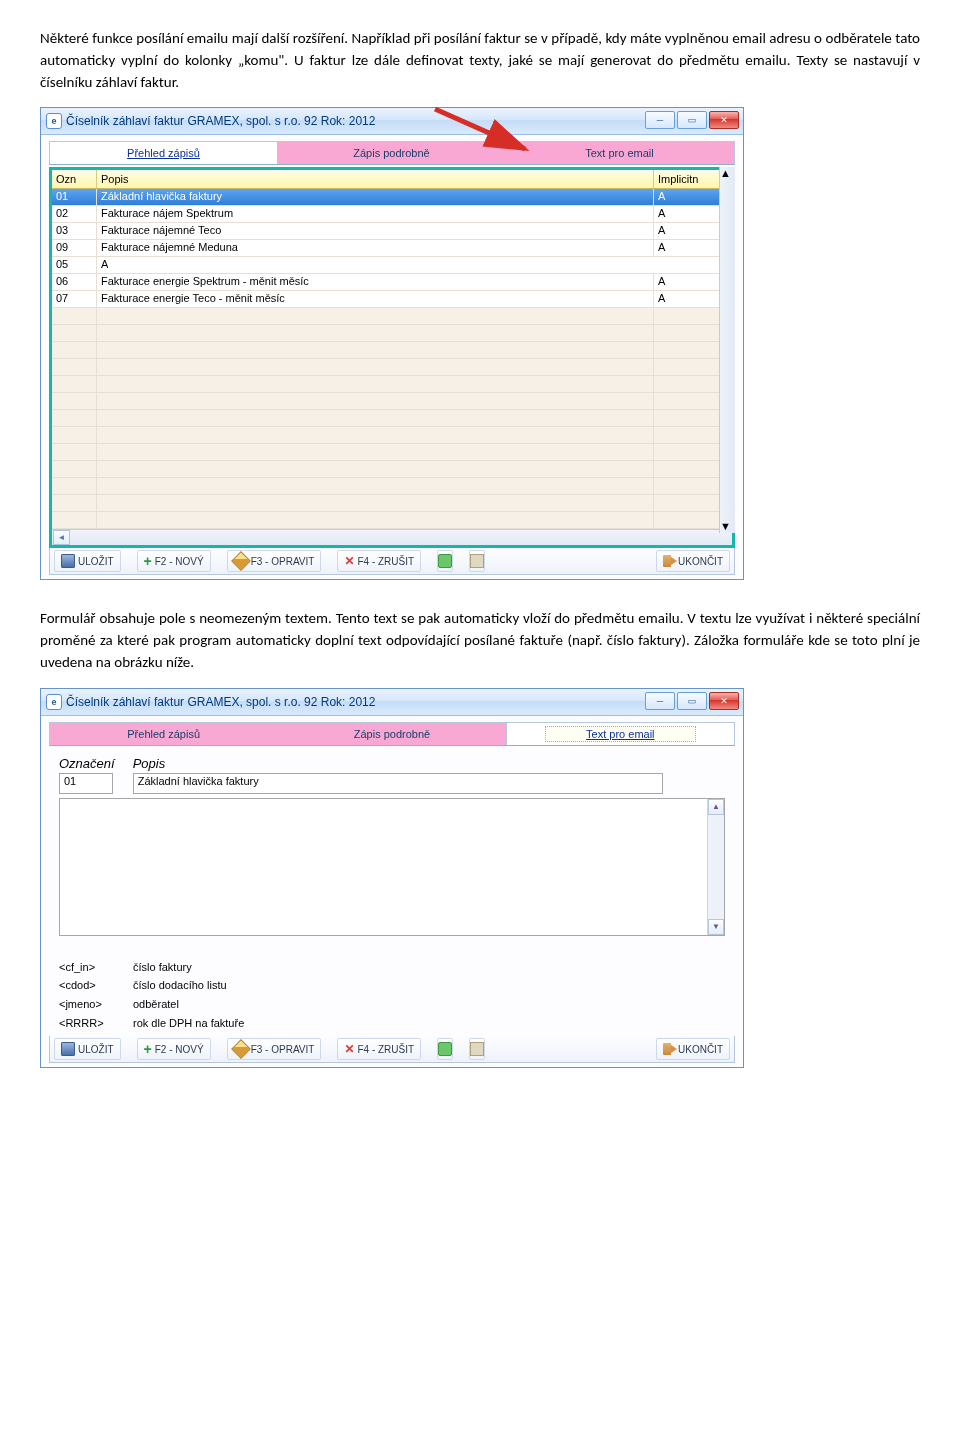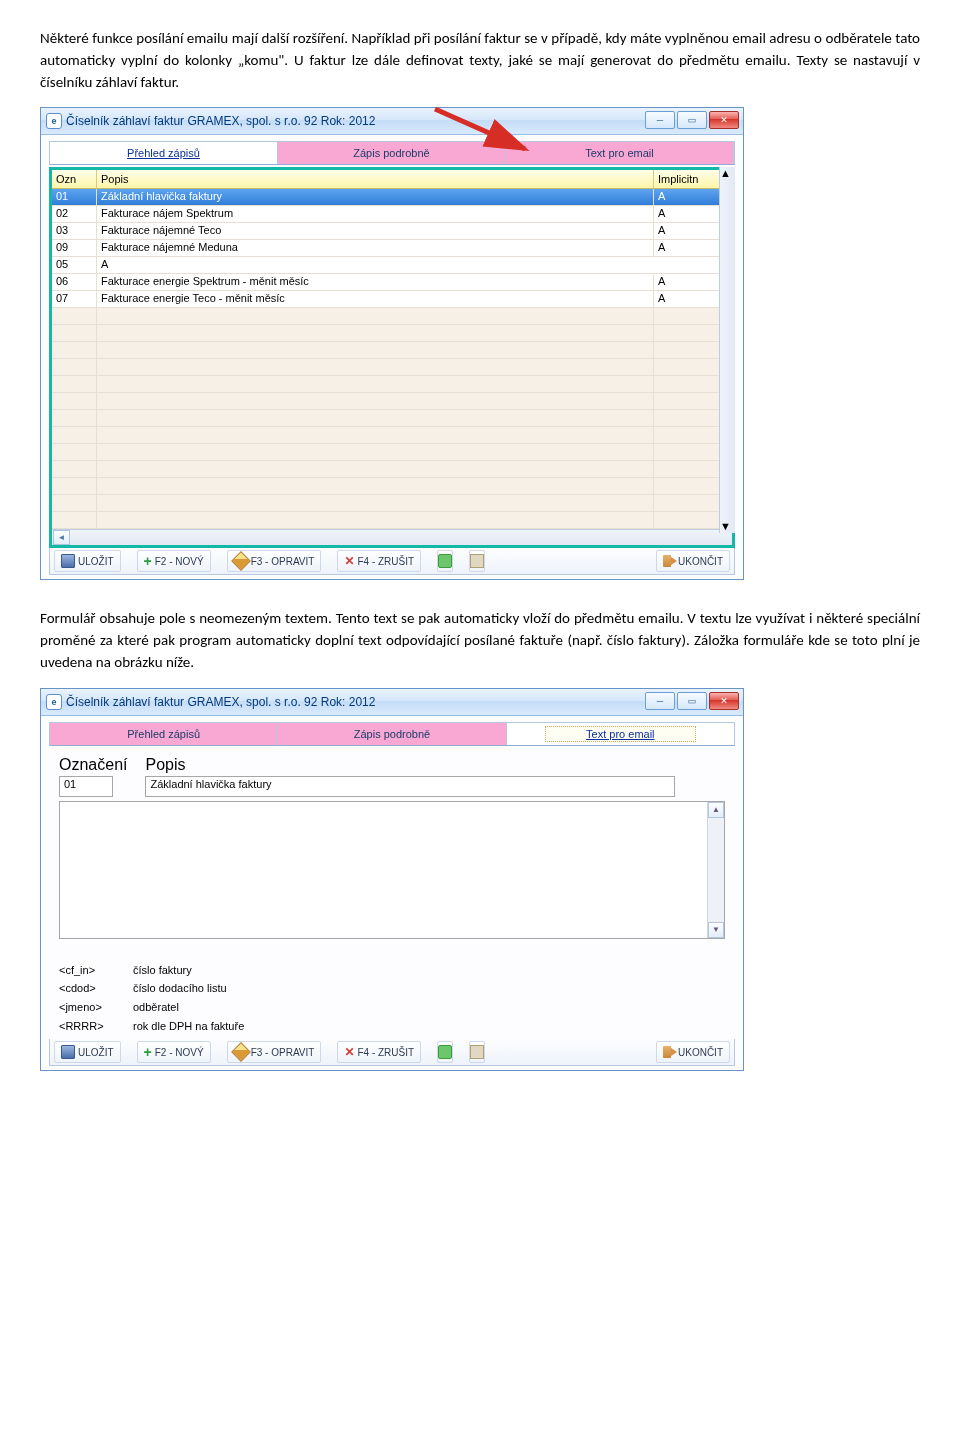--- a/index.html
+++ b/index.html
@@ -174,21 +174,21 @@
     width:110px;height:60px;
     pointer-events:none;
   }
   .relbox{position:relative;}
   
   .formarea{
     padding:8px 10px 4px 10px;
     font-size:11px;
   }
   .formrow{display:flex;gap:18px;margin-bottom:4px;}
-  .lbl{font-size:16px;margin-bottom:2px;}
+  .lbl{font-size:13px;margin-bottom:2px;font-style:italic;}
   .finput{
     border:1px solid #a6a6a6;
     background:#fff;
     height:17px;
     padding:1px 4px;
     font-size:11px;
   }
   .textarea{
     border:1px solid #a6a6a6;
     background:#fff;

